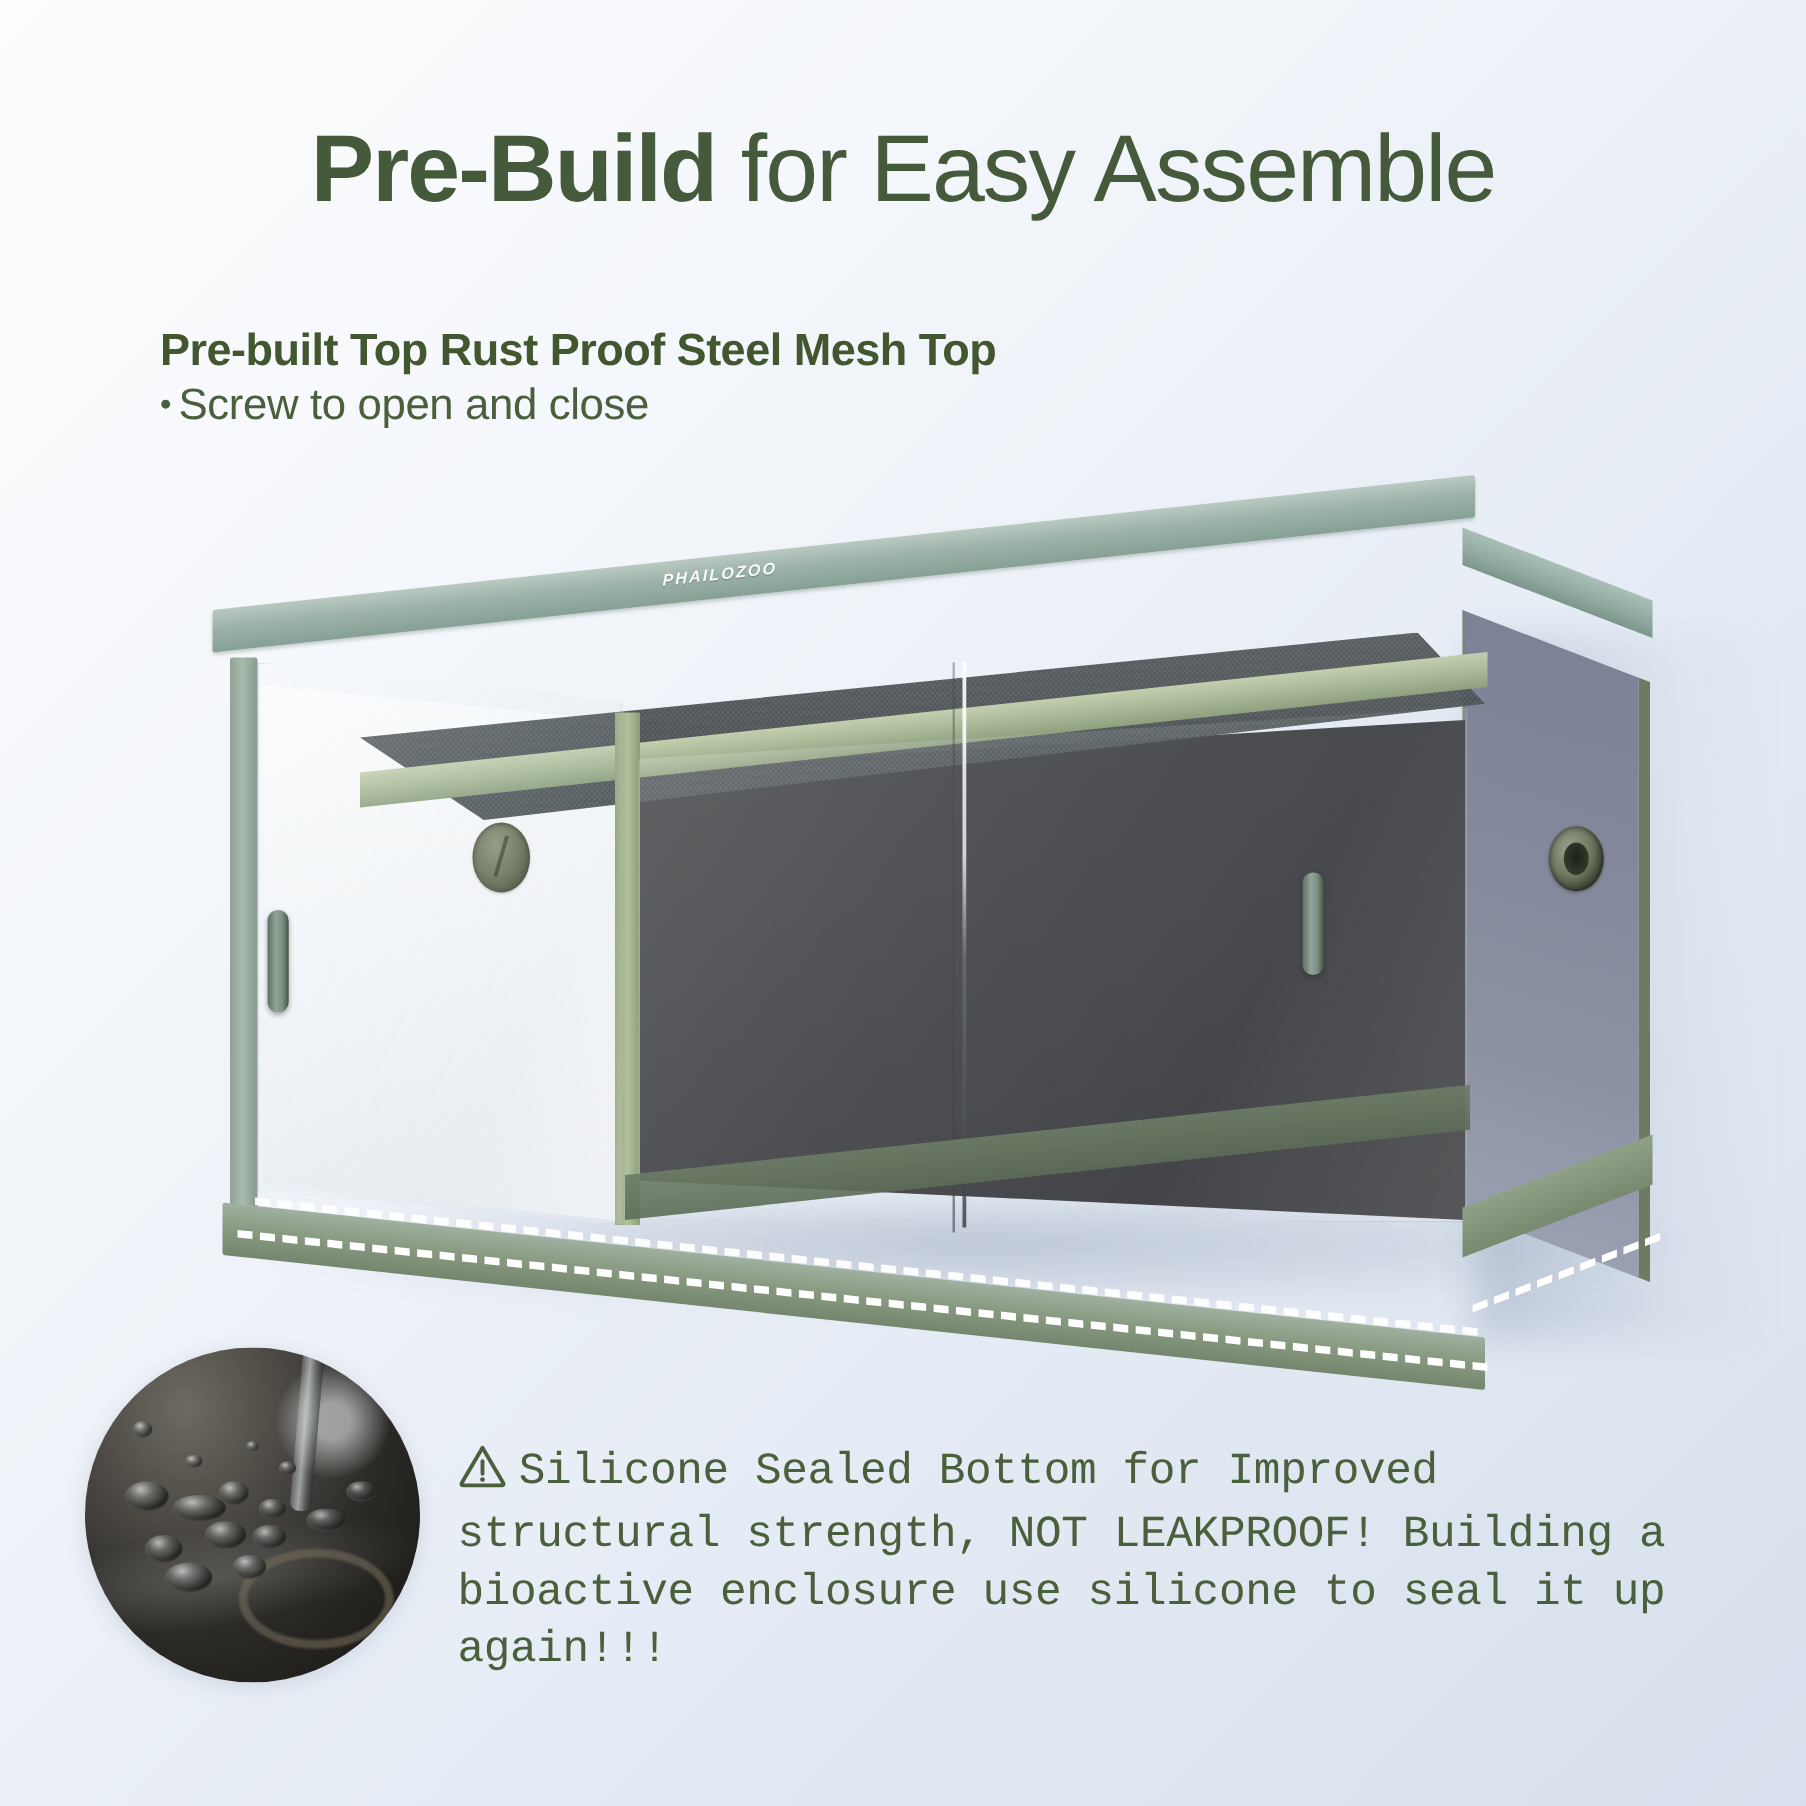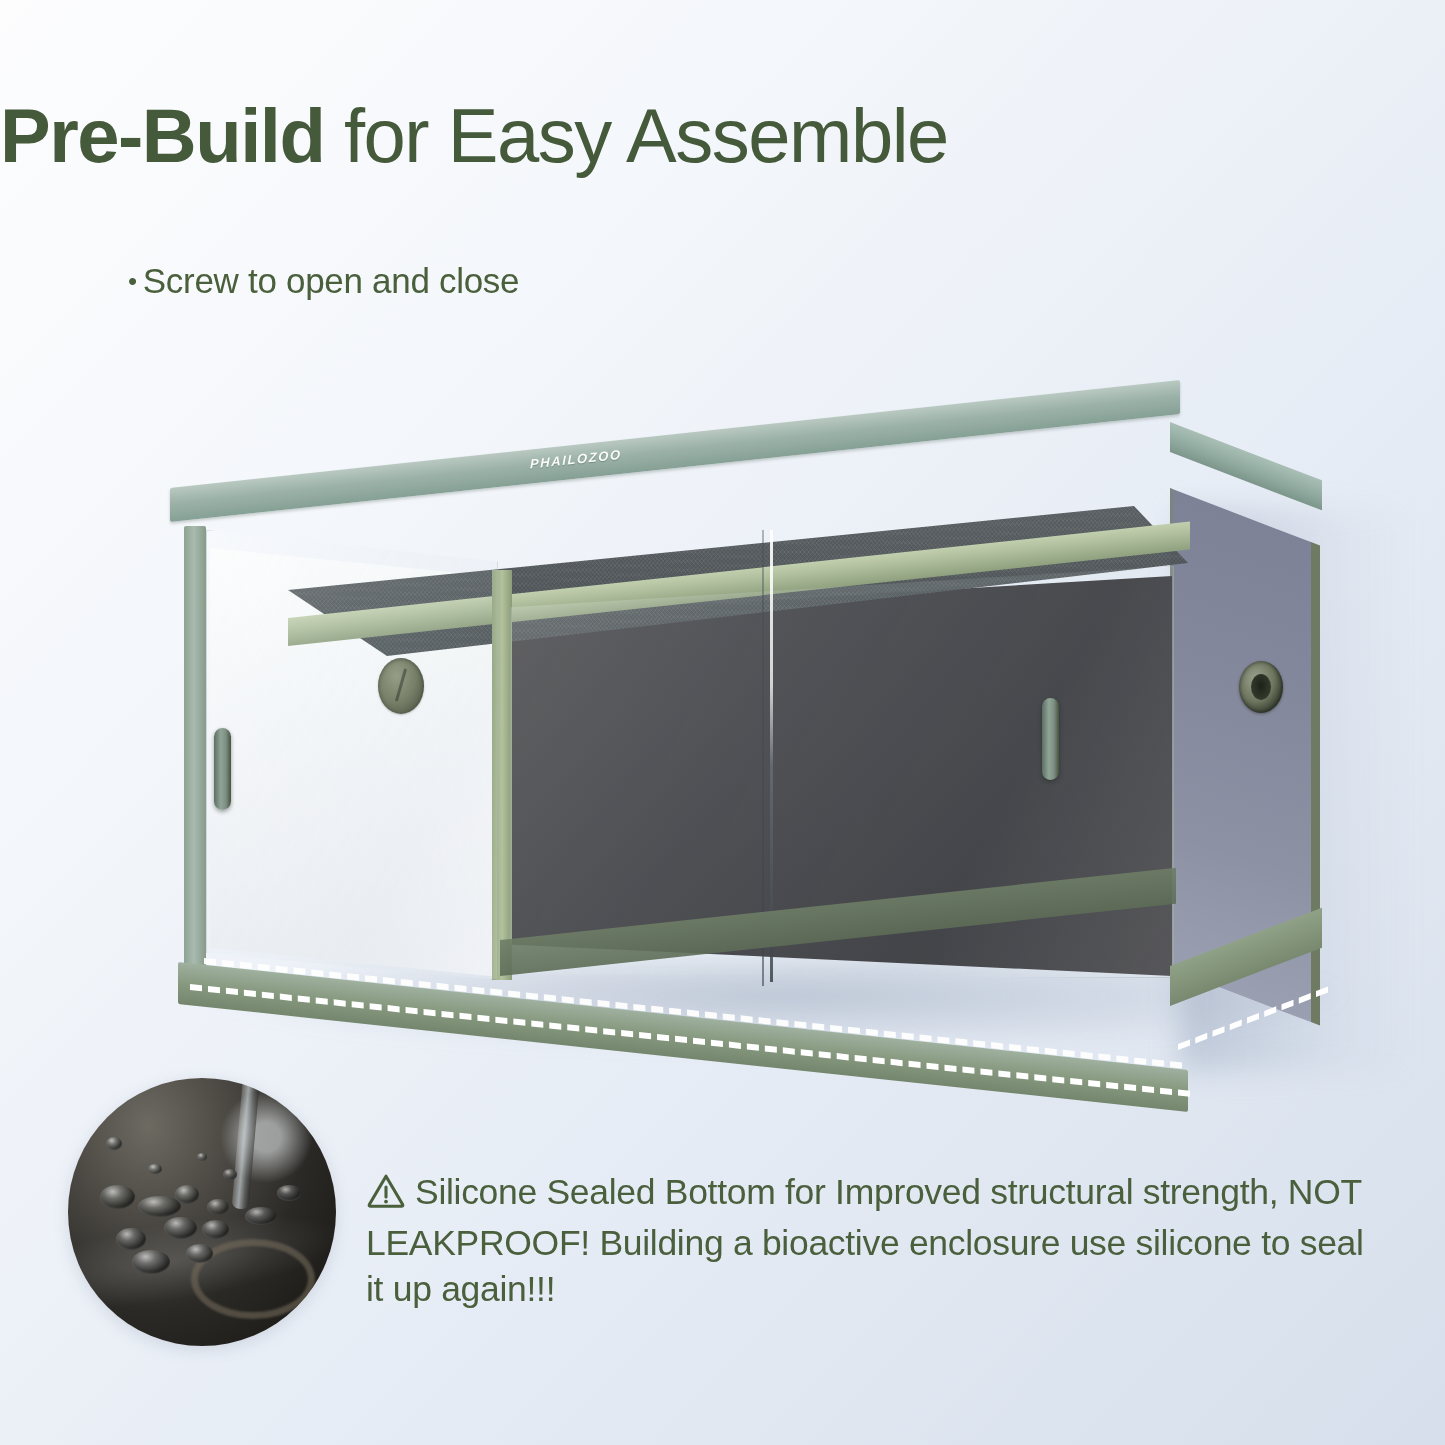--- a/index.html
+++ b/index.html
@@ -7,20 +7,21 @@
   body {
     font-family: "Liberation Sans", sans-serif;
     background: linear-gradient(135deg, #fdfdfe 0%, #f4f7fb 28%, #e6ecf5 62%, #d6dfeb 100%);
     position: relative;
     overflow: hidden;
   }
 
   
   .headline {
     position:absolute; left:0; right:0; top:96px;
+    text-align:center;
     color:#455a3a;
     font-size:76px;
     line-height:1.06;
     letter-spacing:-1.5px;
     white-space:nowrap;
   }
   .headline .bold { font-weight:700; }
   .headline .light { font-weight:400; }
 
   
@@ -236,32 +237,33 @@
     border-radius:50%;
     filter: blur(1px);
   }
 
   .bottom-text { position:absolute; left:366px; top:1138px; width:1010px; }
   .bt-title {
     color:#42572f; font-weight:700; font-size:37px; letter-spacing:-0.4px;
   }
   .bt-body {
     color:#4a5f3c; font-weight:400; font-size:35.5px; line-height:1.30;
-    letter-spacing:-0.3px; margin-top:31px;
+    letter-spacing:-0.3px; margin-top:16px;font-family:Liberation Mono, monospace;
   }
   .warn-icon { display:inline-block; vertical-align:-5px; margin-right:9px; }
 </style>
 </head>
 <body>
 
 <div class="headline">
   <span class="bold">Pre-Build</span><span class="light"> for Easy Assemble</span>
 </div>
 
 <div class="top-feature">
+  <div class="feat-title">Pre-built Top Rust Proof Steel Mesh Top</div>
   <div class="feat-bullet">
     <span class="dot">•</span><span>Screw to open and close</span>
   </div>
 </div>
 
 <div class="scene">
   <div class="shadow-wall"></div>
   <div class="shadow-floor"></div>
 
   <div class="tank">

